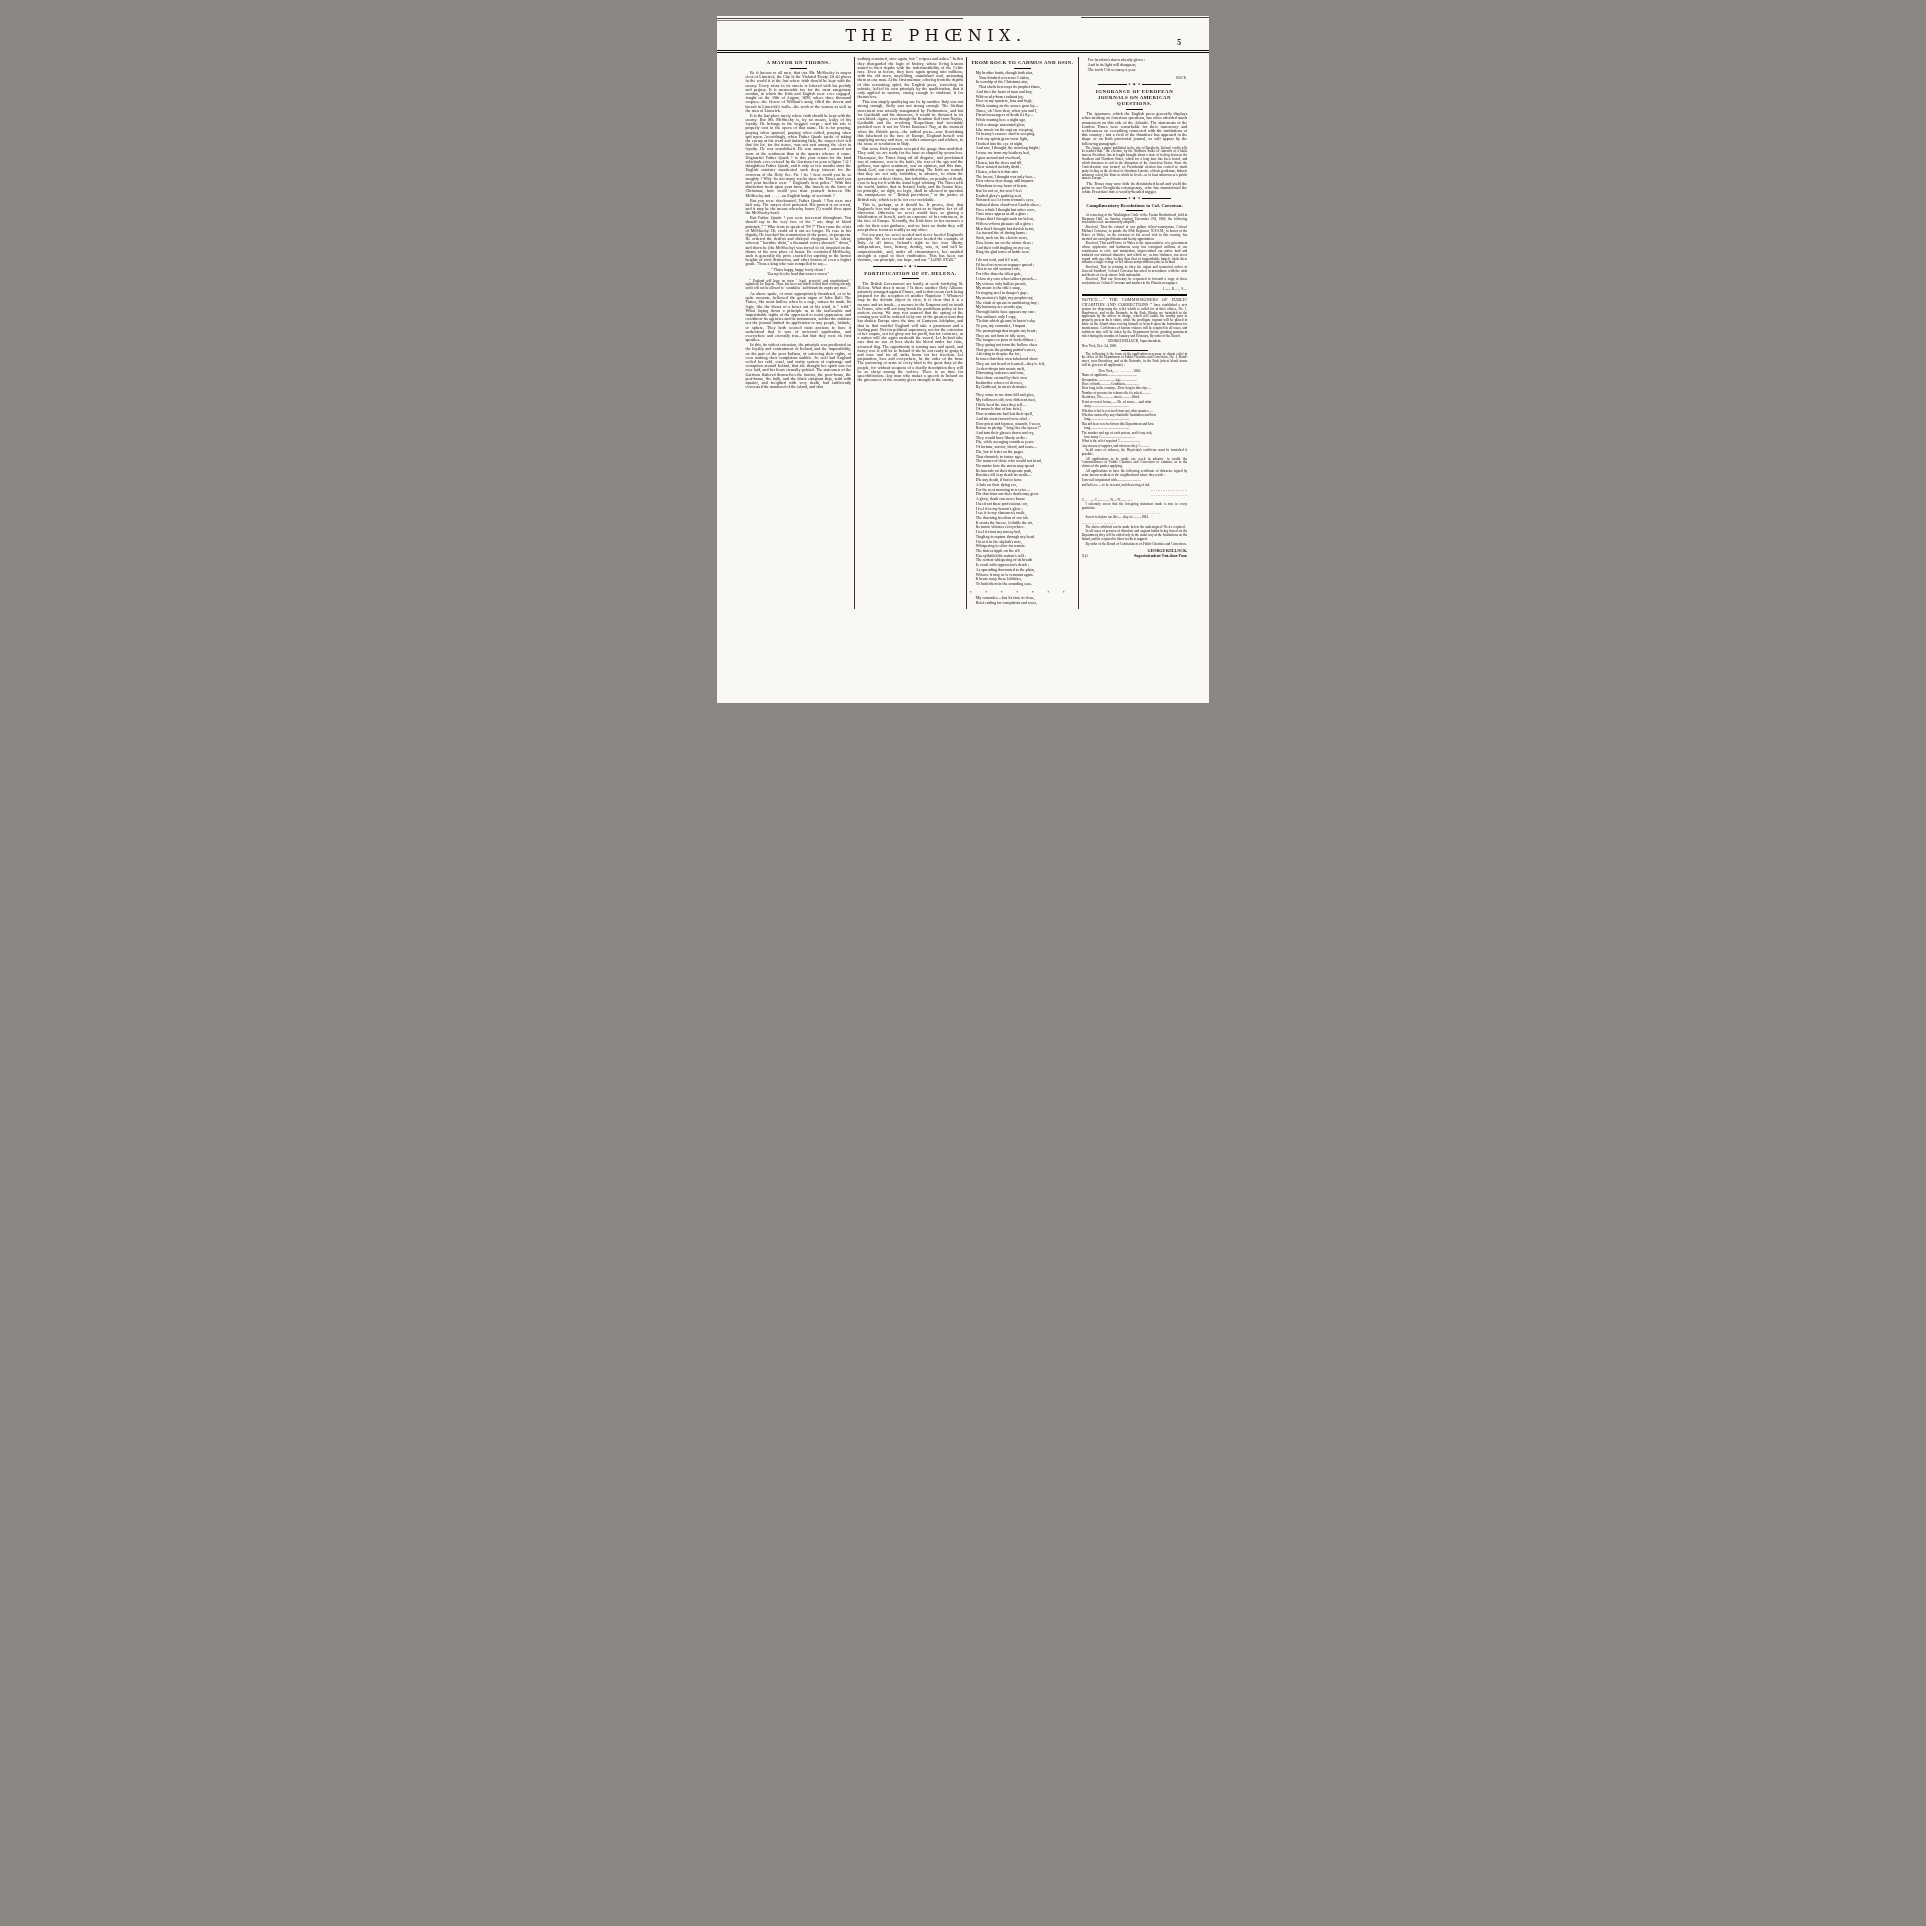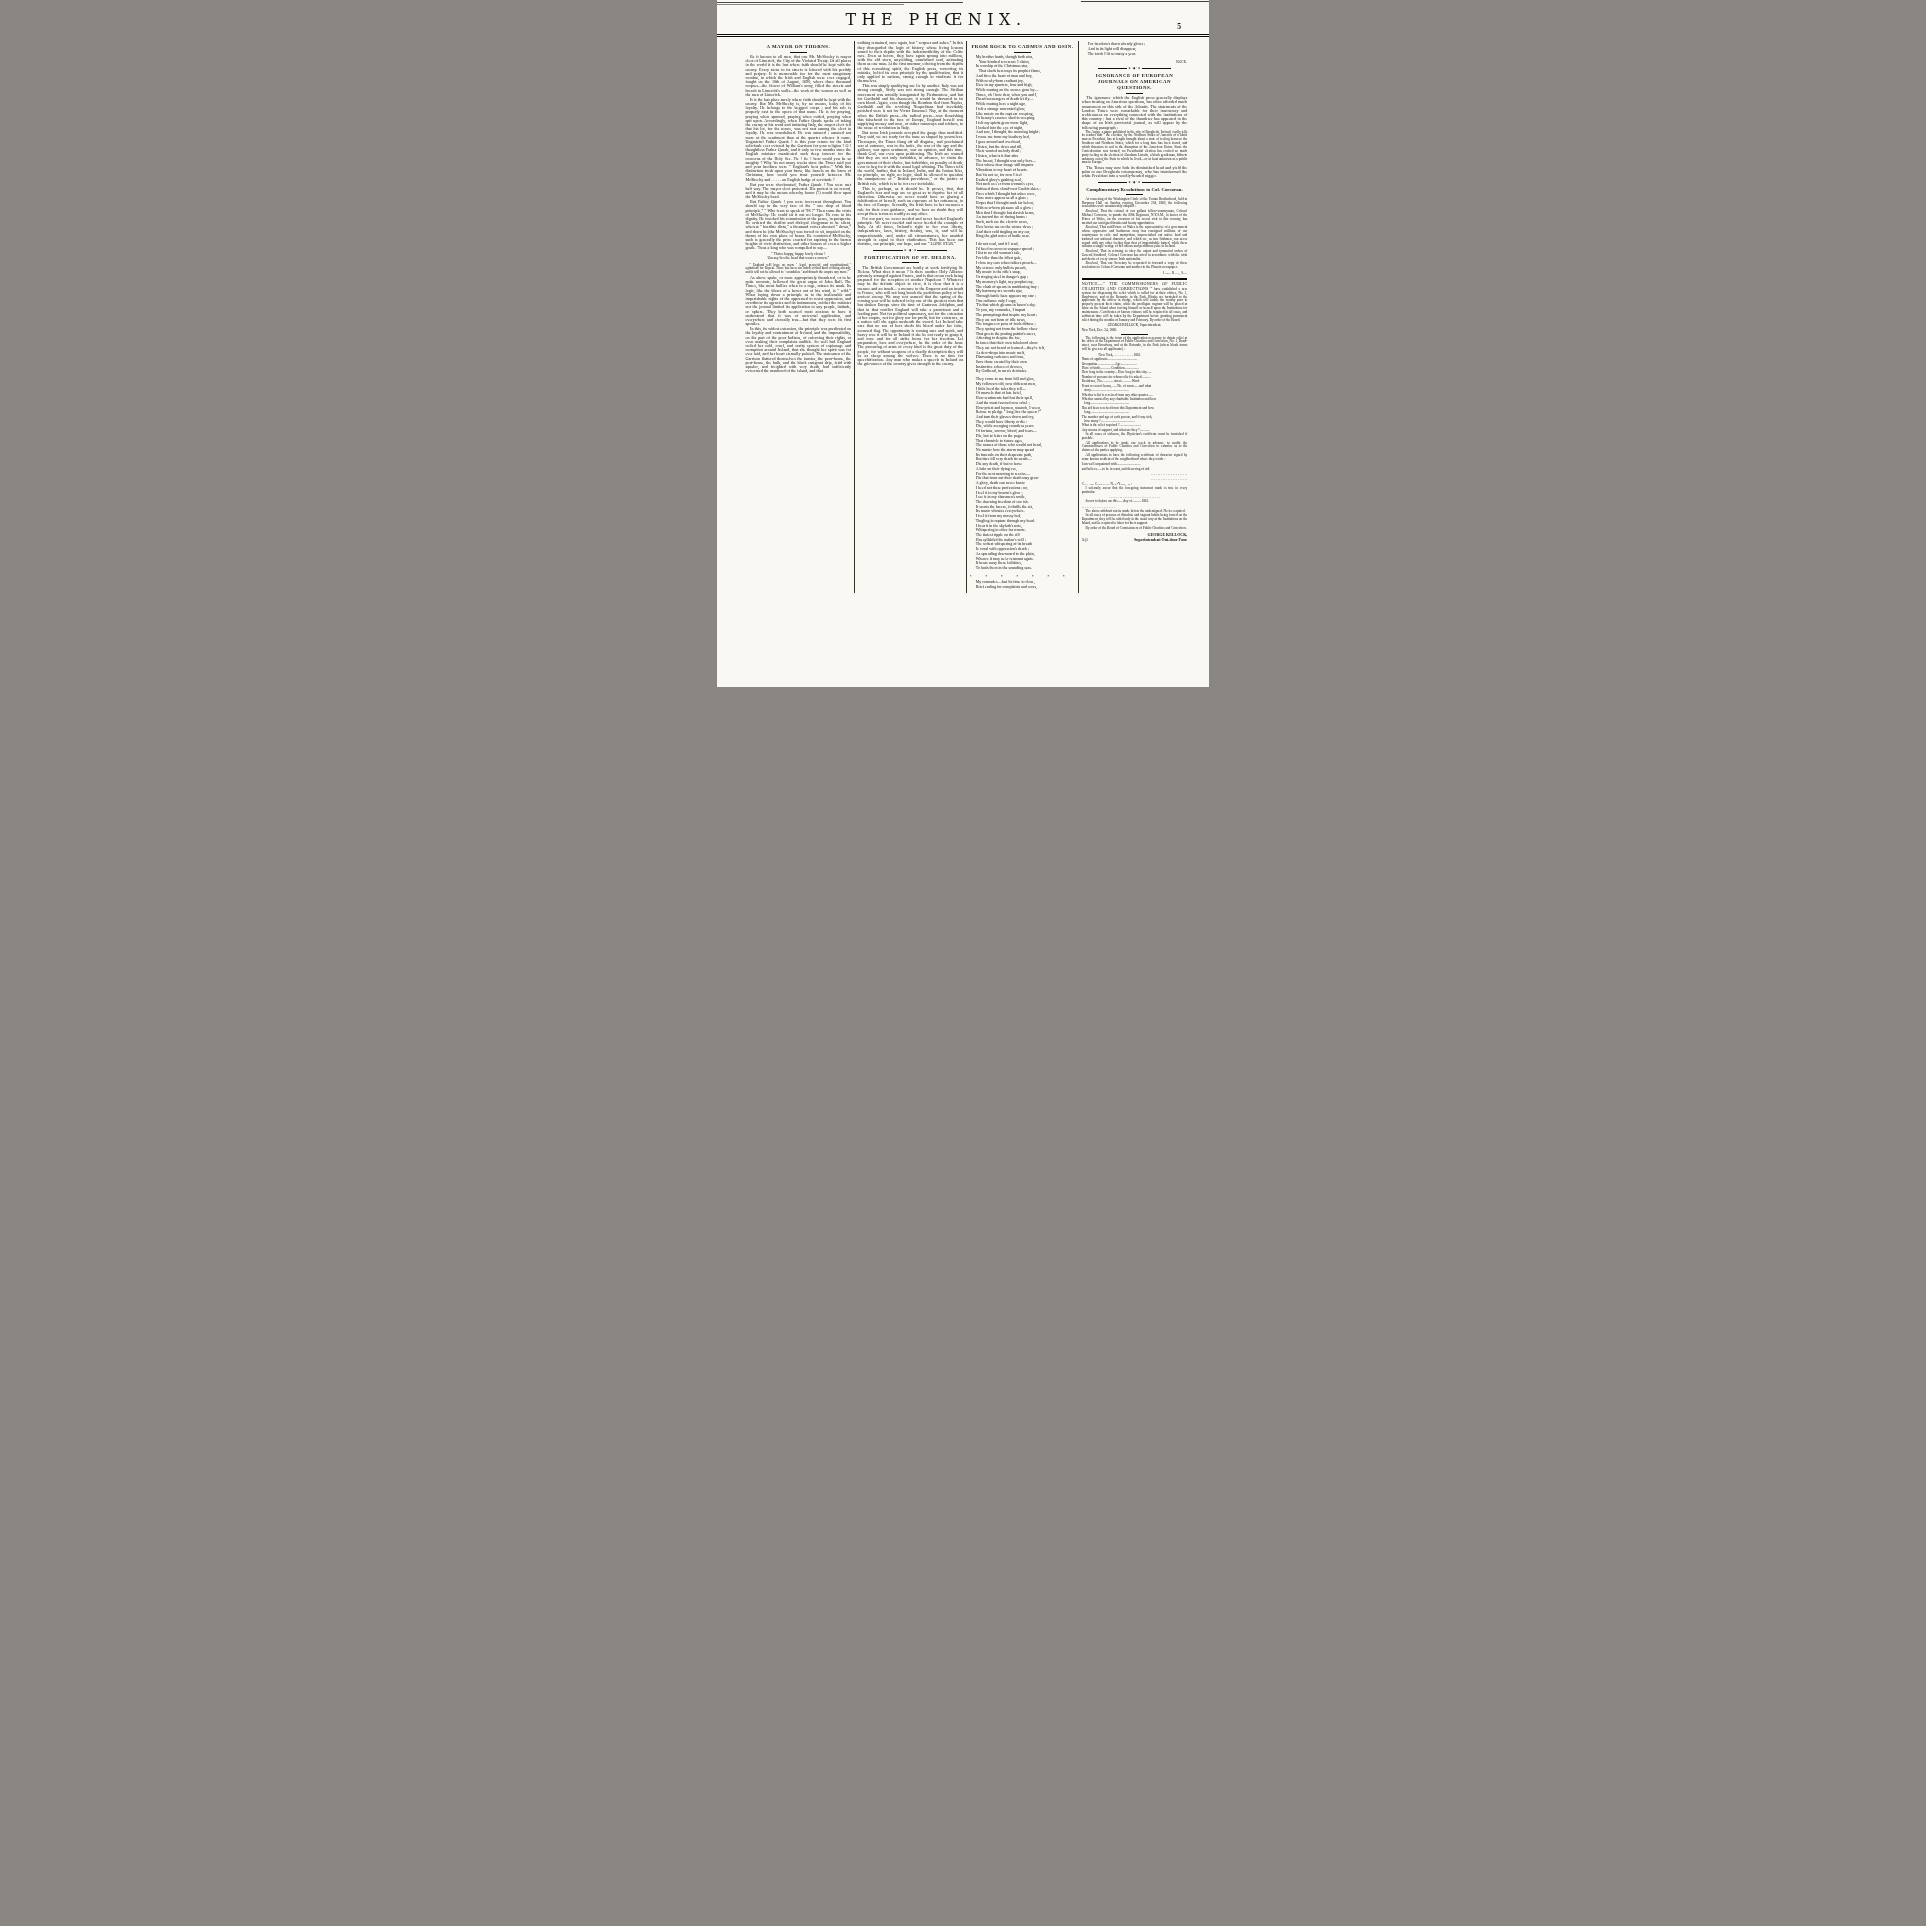--- a/index.html
+++ b/index.html
@@ -1,19 +1,19 @@
 <!DOCTYPE html>
 <html style="font-size:6.2px"><head>
 <meta charset="utf-8">
 <style>
   html,body{margin:0;padding:0;background:#8a8782;}
   .sheet{
     position:relative;
     width:492px;height:687px;
-    margin:0 auto;
+    margin:16px auto;
     background:#faf8f3;
     color:#171411;
     font-family:"Liberation Serif","DejaVu Serif",serif;
     overflow:hidden;
   }
   .frag{position:absolute;background:#14110e;}
   .frag1{top:1.5px;left:0;width:50%;height:0.8px;opacity:.75;}
   .frag2{top:0.4px;left:0;width:38%;height:0.4px;opacity:.5;top:3.9px;}
   .frag3{top:0.8px;right:0;width:26%;height:1.2px;opacity:.8;}
 

